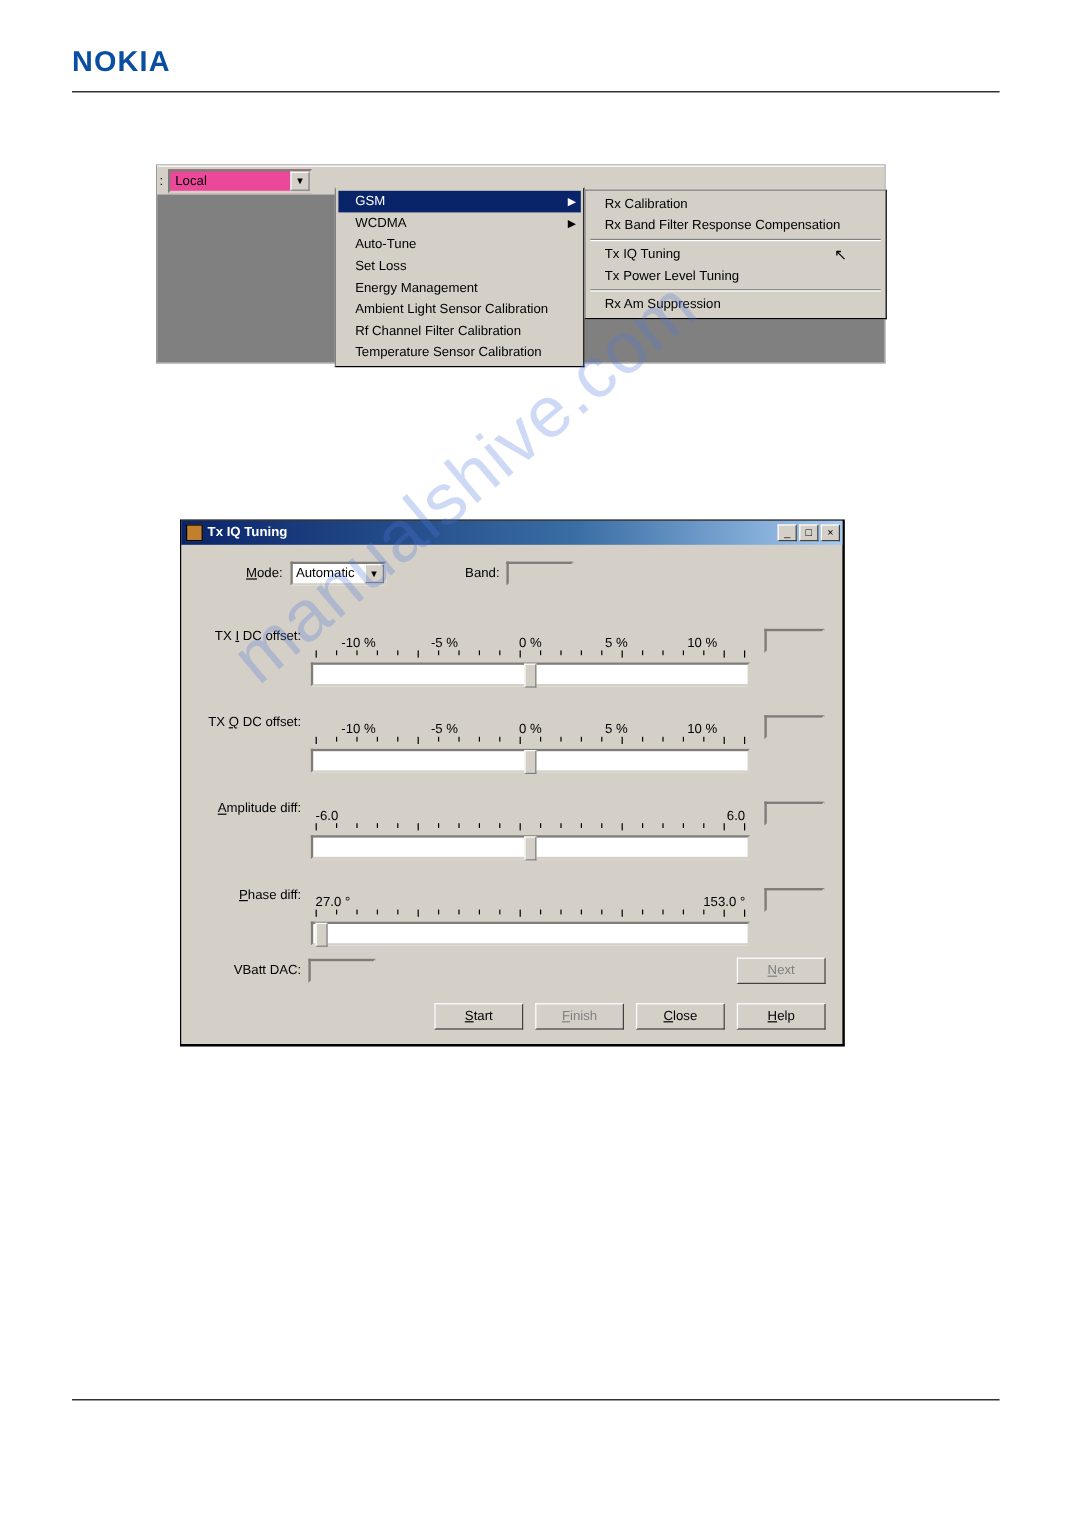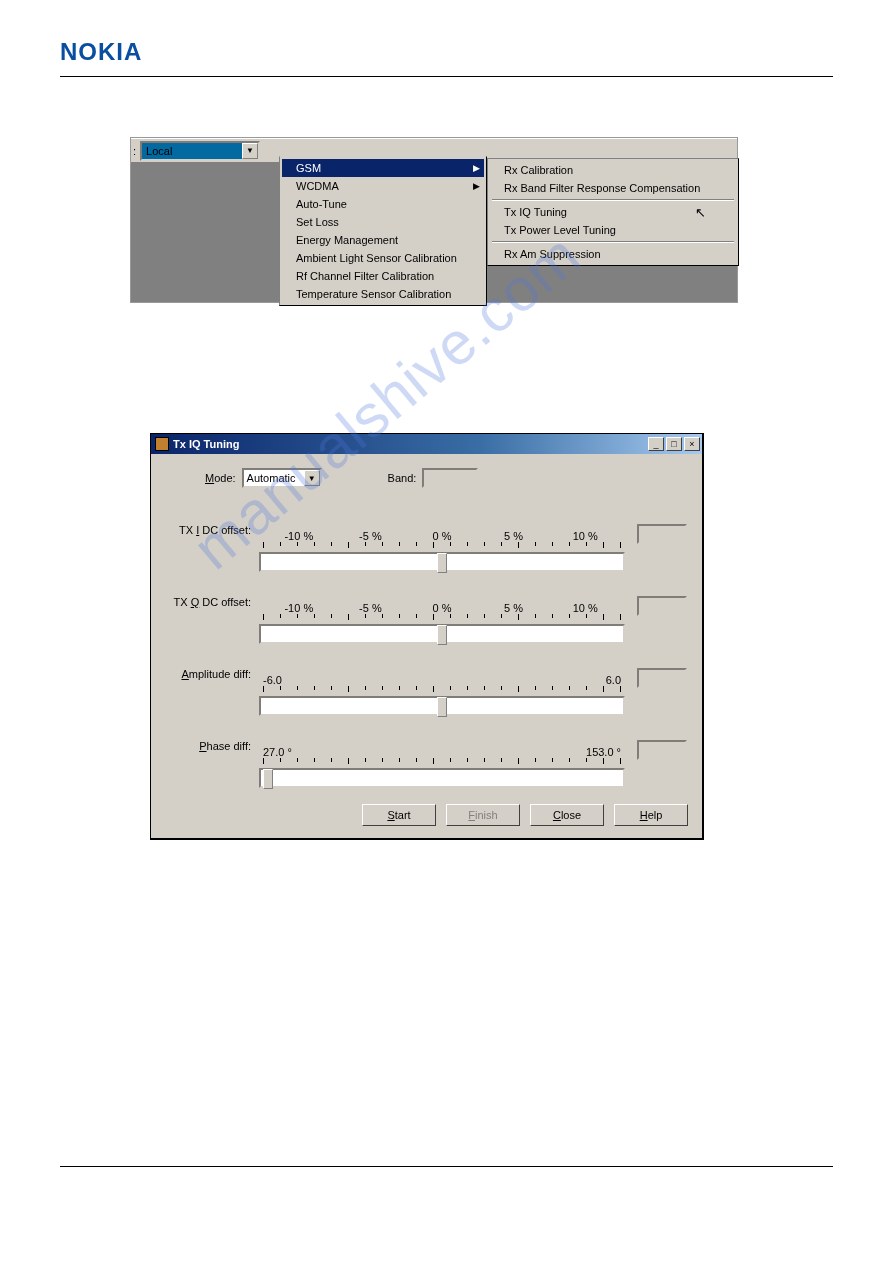--- a/index.html
+++ b/index.html
@@ -74,21 +74,21 @@
     padding-left: 2px;
     border-top: 1px solid #fff;
   }
   .toolbar-row .lbl {
     font-size: 11px;
     margin-right: 4px;
   }
   .combo {
     display: inline-flex;
     border: 2px inset #d4d0c8;
-    background: #0369a1;
+    background: #ec4899;
     height: 20px;
     width: 120px;
     align-items: center;
   }
   .combo .txt { flex:1; padding: 0 4px; font-size:11px; }
   .combo .btn {
     width: 16px; height: 16px;
     background: #d4d0c8;
     border: 1px solid #808080;
     border-top-color:#fff; border-left-color:#fff;
@@ -539,20 +539,26 @@
                 </div>
               </div>
               <div class="track">
                 <div class="thumb" style="left: calc(2% - 5px);"></div>
               </div>
             </div>
             <div class="valbox"></div>
           </div>
         </div>
 
+      <div class="row-vbatt">
+        <span class="slabel">VBatt DAC:</span>
+        <span class="vfield"></span>
+        <span class="spacer"></span>
+        <span class="btn3d disabled"><span class="und">N</span>ext</span>
+      </div>
 
       <div class="btnrow" id="btnrow">
           <span class="btn3d"><span class="und">S</span>tart</span>
           <span class="btn3d disabled"><span class="und">F</span>inish</span>
           <span class="btn3d"><span class="und">C</span>lose</span>
           <span class="btn3d"><span class="und">H</span>elp</span>
         </div>
     </div>
   </div>
 </div>

